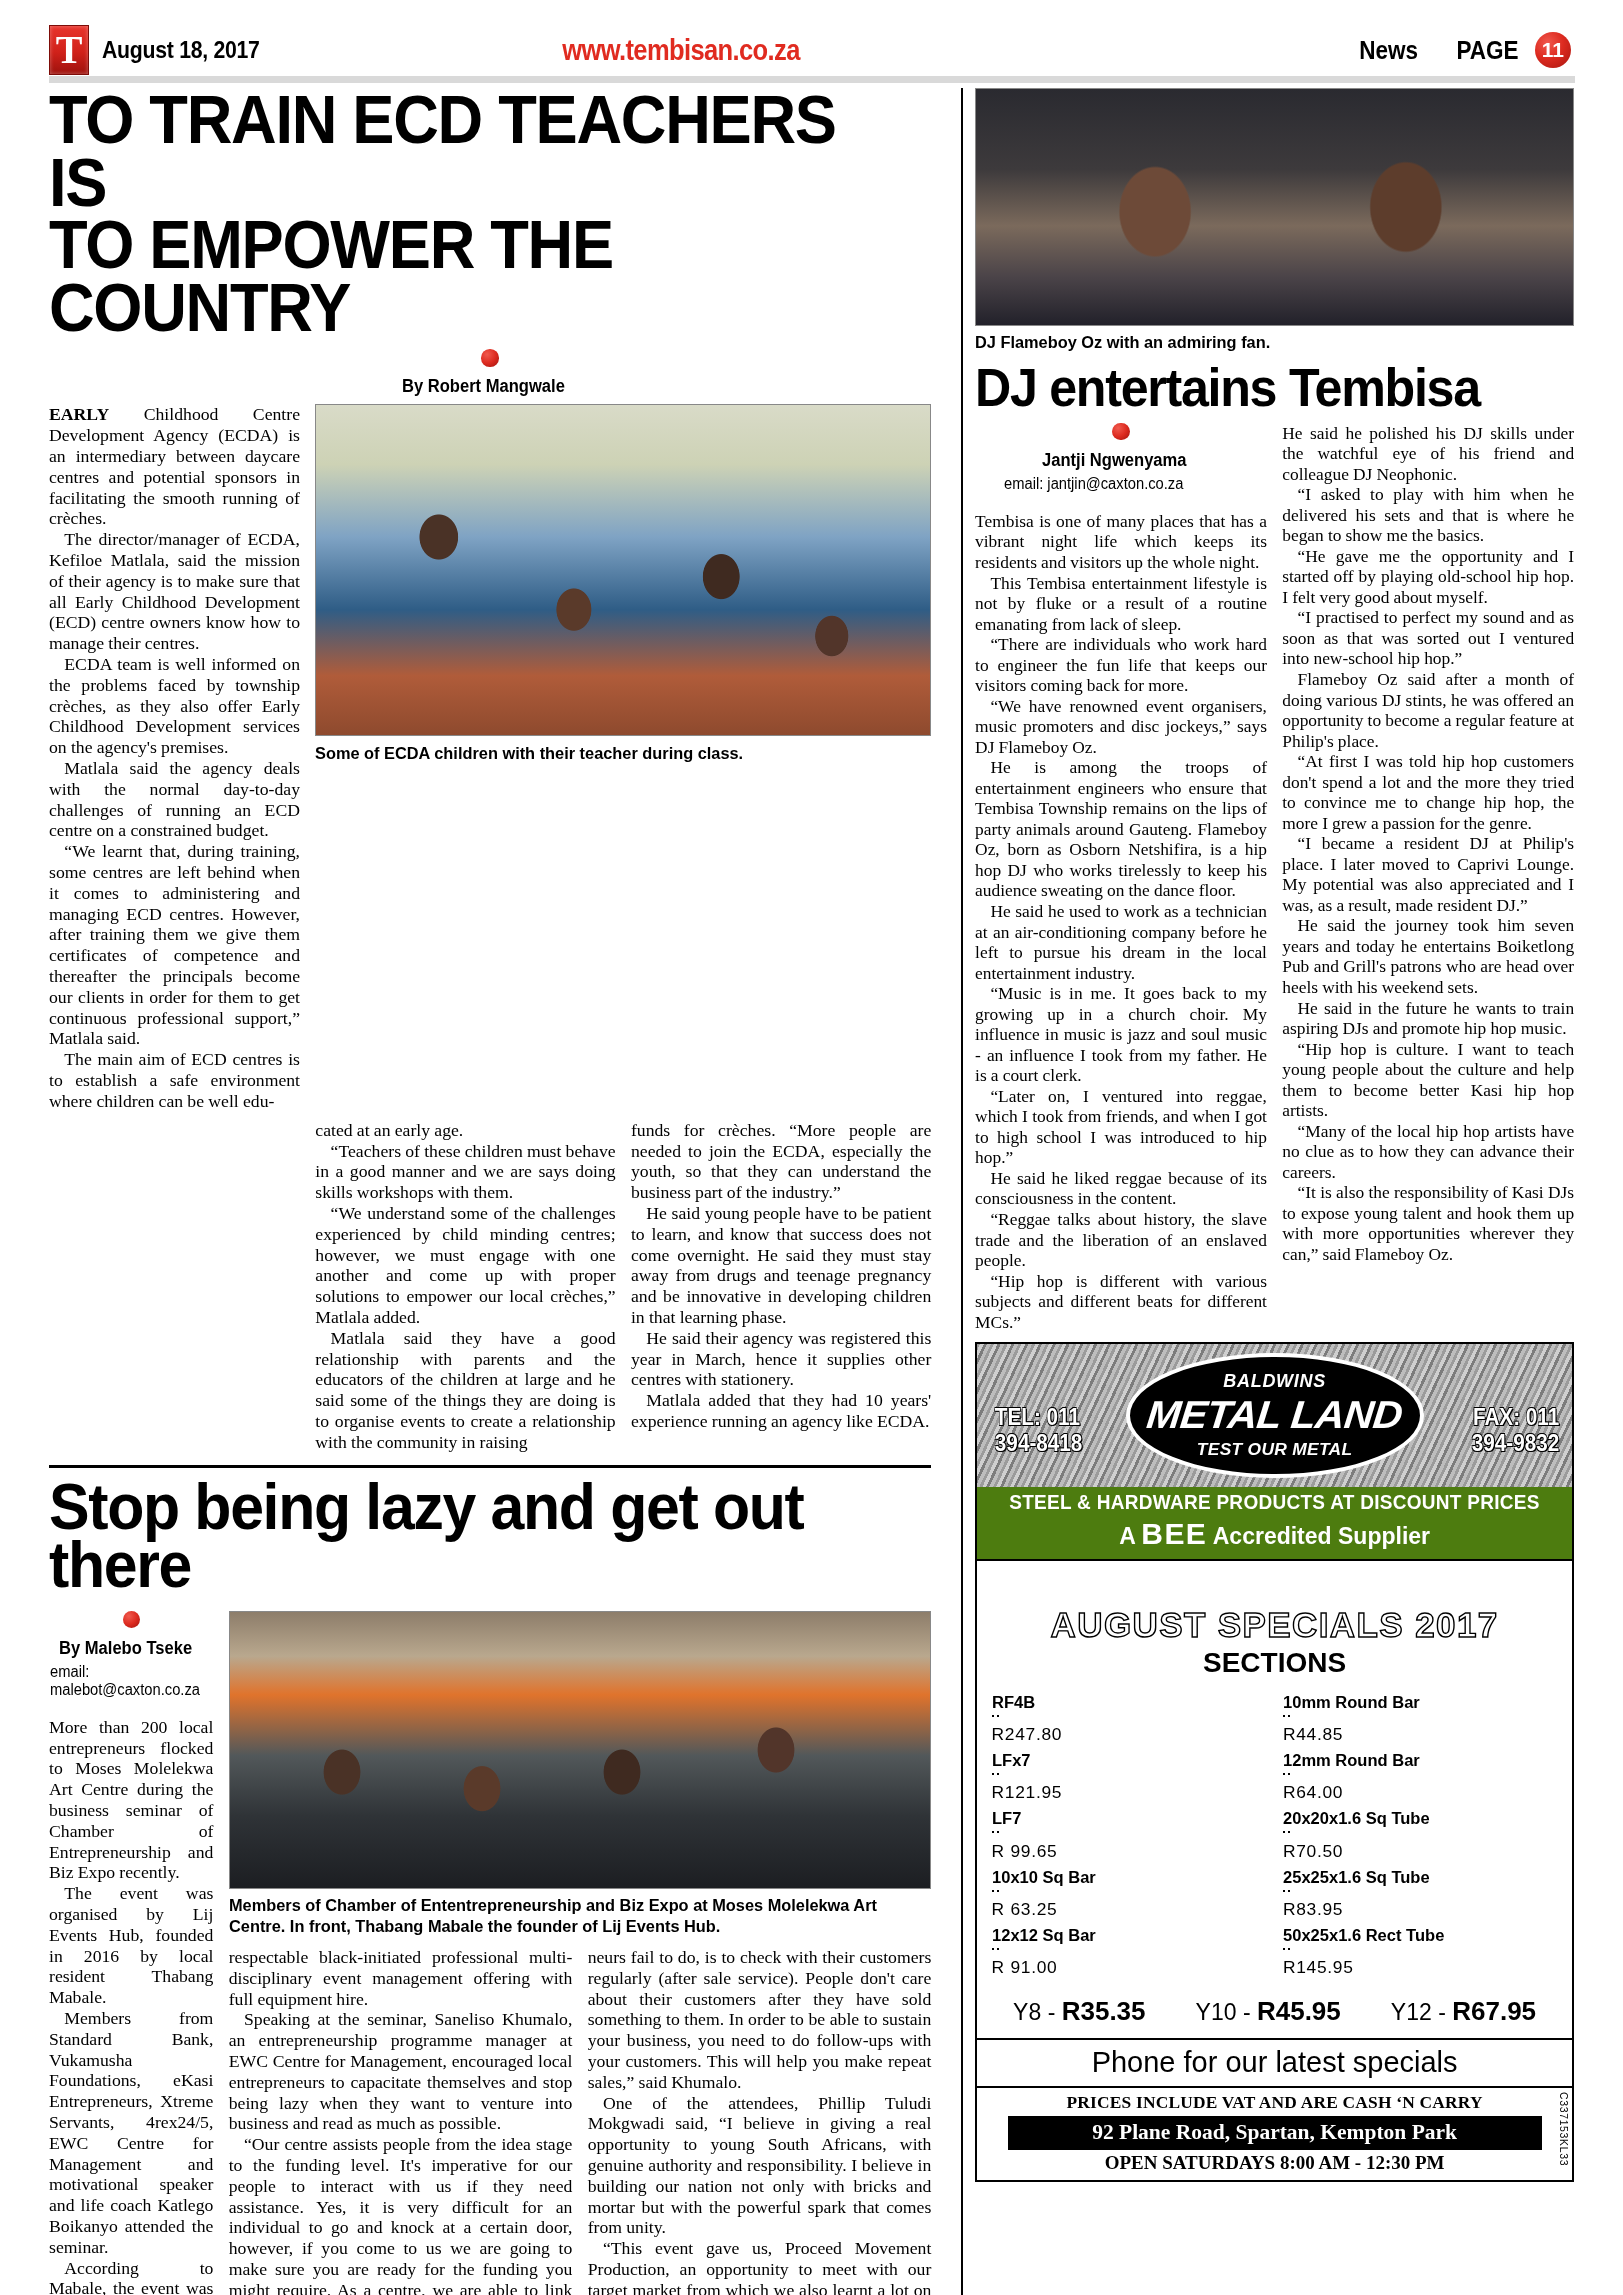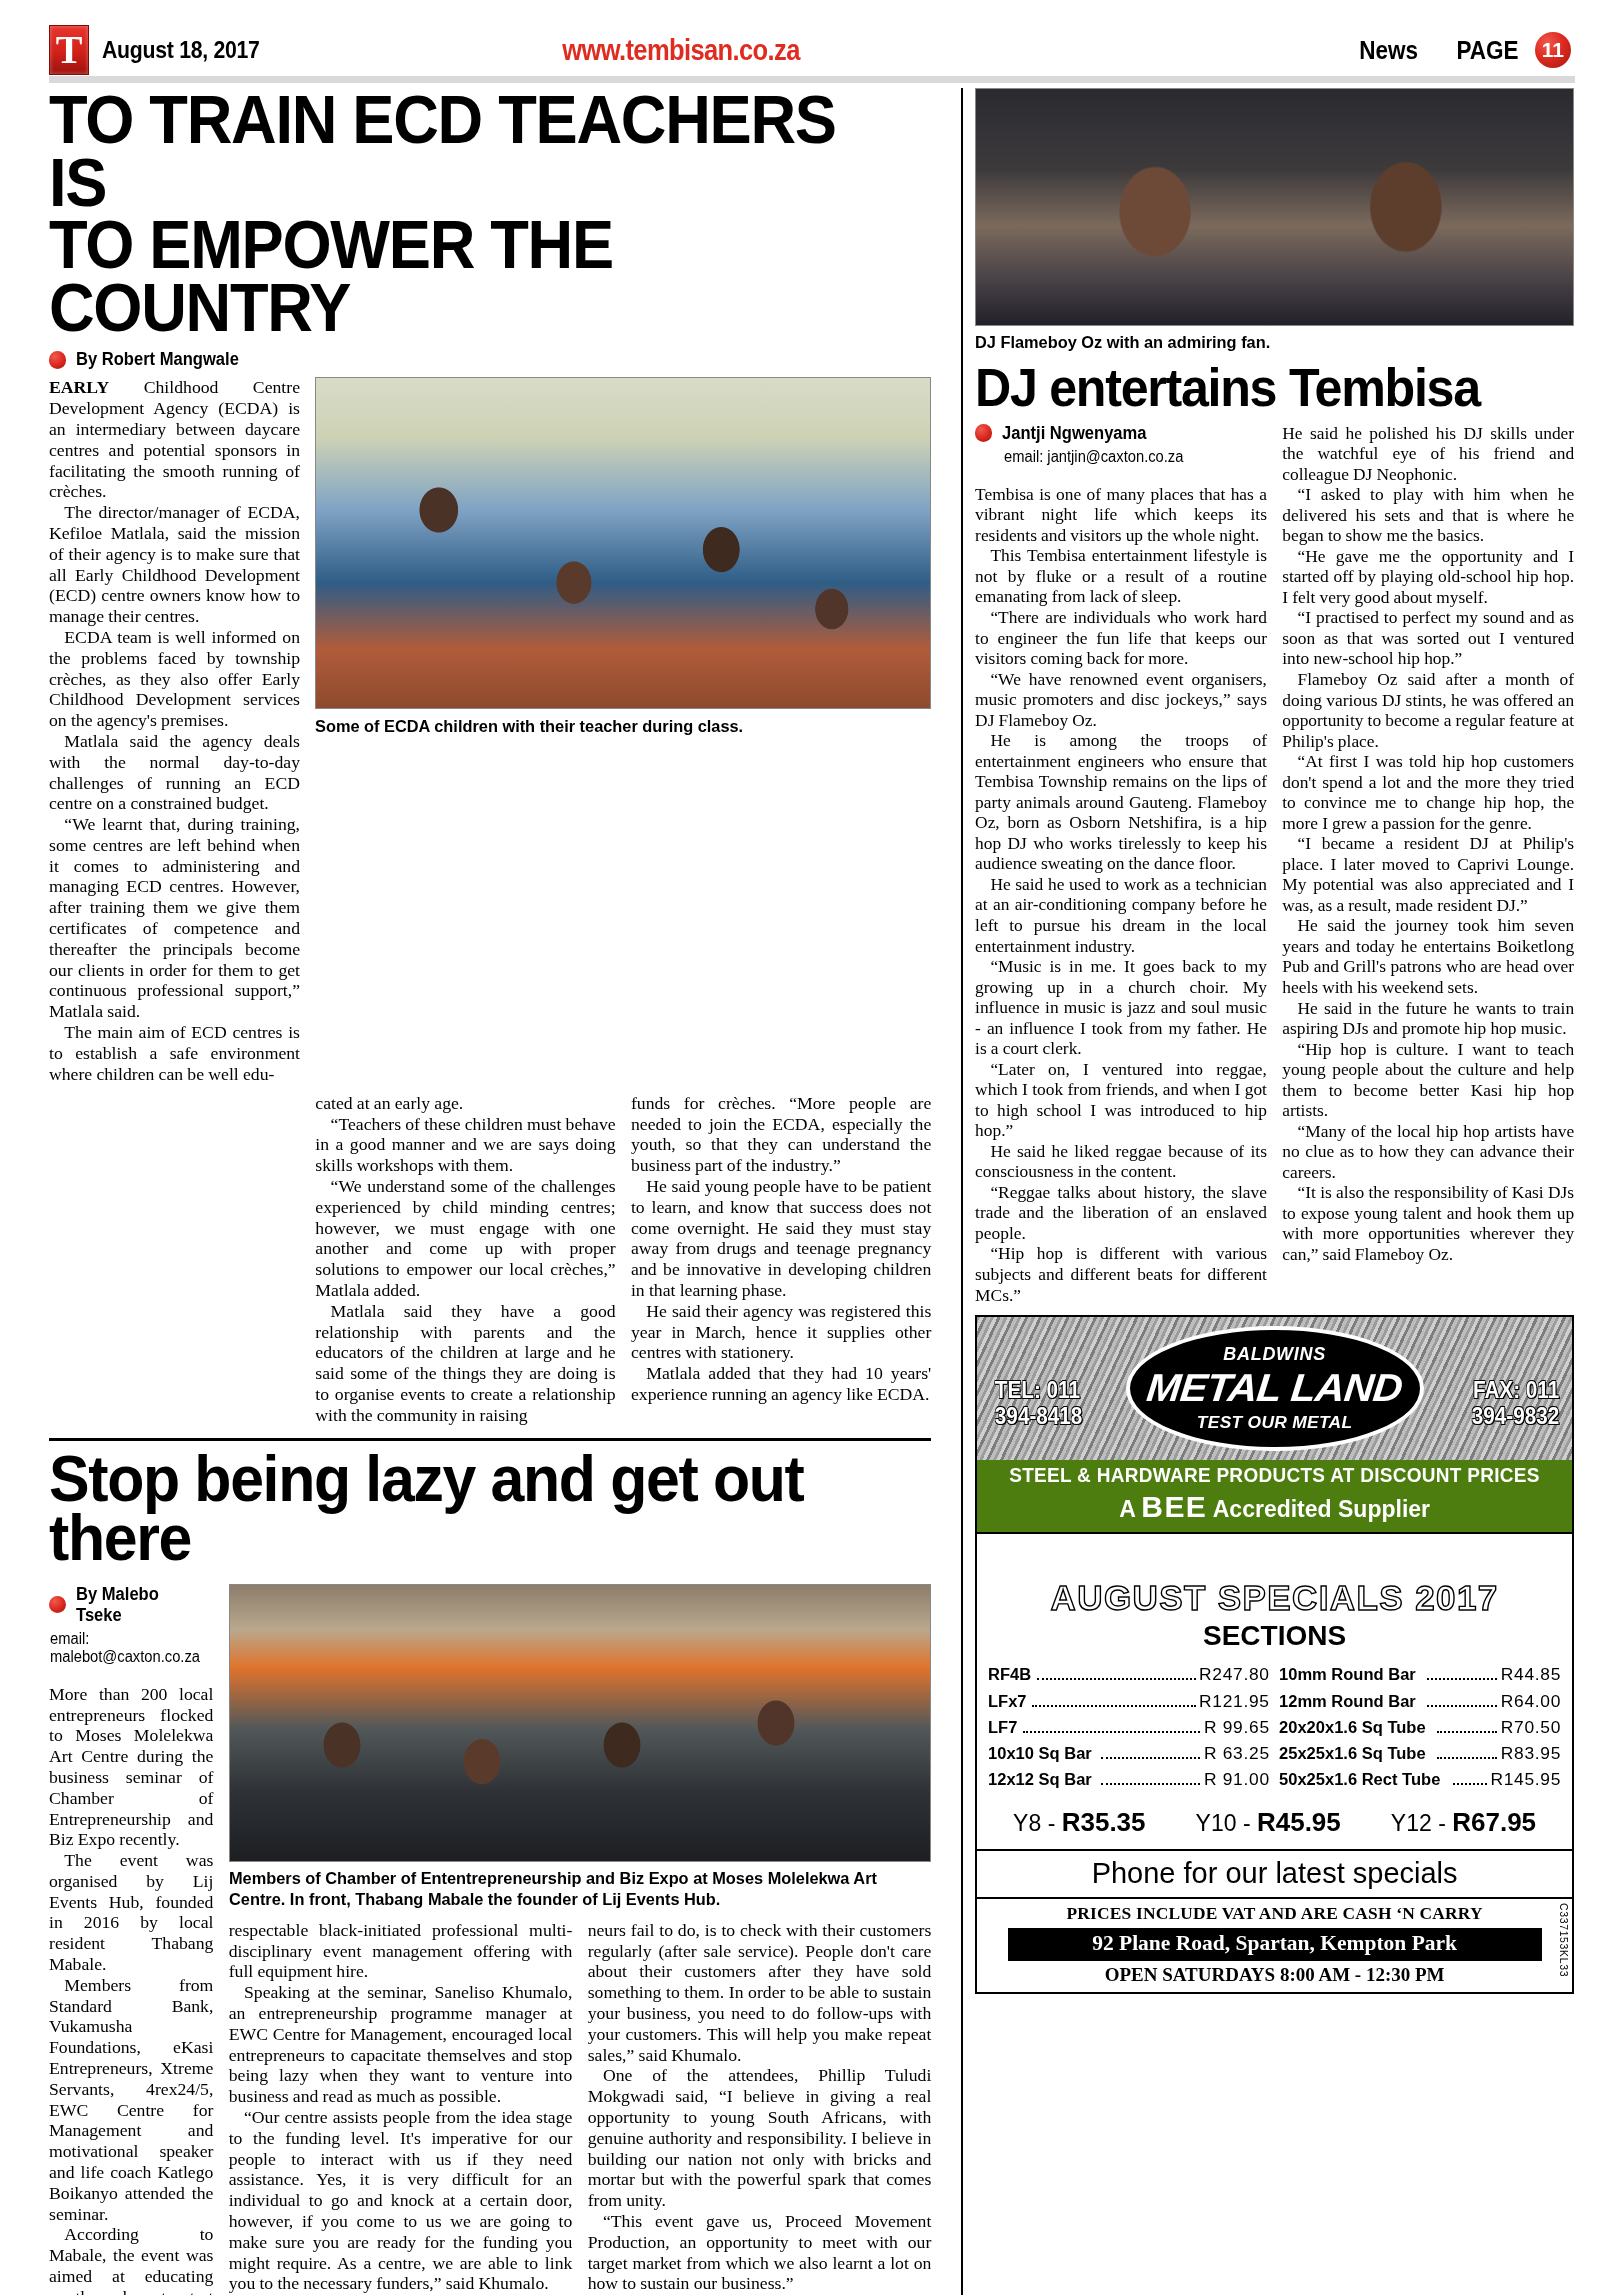--- a/index.html
+++ b/index.html
@@ -56,21 +56,21 @@
   
   h1.hl {
     font-family:"Liberation Sans", sans-serif;
     font-weight:bold; margin:0;
     letter-spacing:-1.4px; line-height:.92;
   }
   .hl-main { font-size:68px; transform:scaleX(.93); transform-origin:left top; }
   .hl-lazy { font-size:64px; transform:scaleX(.95); transform-origin:left top; }
   .hl-dj { font-size:54px; transform:scaleX(.93); transform-origin:left top; letter-spacing:-1.4px;}
 
-  .byline { display:flex; align-items:center; gap:9.7px; margin:11px 0 4.2px; }
+  .byline { display:flex; align-items:center; gap:9.7px; margin:11px 0 4.2px;flex-direction:column; }
   .dot { width:17.4px;height:17.4px;border-radius:50%;
     background:radial-gradient(circle at 34% 30%, #f05a4e 0%, #dd2b20 50%, #9f120c 100%); flex:none; }
   .byline-name { font-family:"Liberation Sans", sans-serif; font-weight:bold; font-size:18px; transform:scaleX(.92); transform-origin:left;}
   .byline-email { font-family:"Liberation Sans", sans-serif; font-size:16px; transform:scaleX(.92); transform-origin:left; margin-left:1.4px;}
   .byline-email.indent { margin-left:29px; }
 
   
   .photo { background:#cfcfcf; position:relative; overflow:hidden; border:0.7px solid #888; }
   .caption {
     font-family:"Liberation Sans", sans-serif; font-weight:bold;
@@ -130,21 +130,21 @@
   .ad-band .l2 .bee { font-size:30px; letter-spacing:1.4px; }
   .ad-white { background:#fff; padding:8.3px 11px 4.2px; border-top:2.1px solid #000;}
   .ad-specials {
     text-align:center; font-family:"Liberation Sans",sans-serif;font-weight:bold;
     font-size:35px; letter-spacing:1.4px; color:#fff;
     -webkit-text-stroke:1.4px #000; text-shadow:0 0 0 #000;margin-top:36px;
   }
   .ad-sections { text-align:center;font-family:"Liberation Sans",sans-serif;font-weight:bold;font-size:28px;margin-top:1.4px;}
   .price-grid { display:flex; gap:9.7px; margin-top:9.7px; }
   .price-col { flex:1 1 0; }
-  .price-row { display:flex; align-items:baseline; font-family:"Liberation Sans",sans-serif; font-size:17.4px; line-height:1.5; }
+  .price-row { display:flex; align-items:baseline; font-family:"Liberation Sans",sans-serif; font-size:17.4px; line-height:1.5;flex-direction:column; }
   .price-row .nm { font-weight:bold; white-space:nowrap; transform:scaleX(.95); transform-origin:left;}
   .price-row .dots { flex:1 1 auto; border-bottom:2.8px dotted #000; margin:0 3.5px 4.2px; min-width:7px;}
   .price-row .val { font-weight:normal; letter-spacing:0.7px; white-space:nowrap; }
   .y-row { display:flex; justify-content:space-around; margin:15.3px 0 7px; font-family:"Liberation Sans",sans-serif; font-size:23px; }
   .y-row span b { font-size:26px; }
   .ad-phone { border-top:2.1px solid #000; border-bottom:2.1px solid #000; text-align:center;
     font-family:"Liberation Sans",sans-serif; font-size:29px; padding:5.6px 0 7px; }
   .ad-foot { padding:4.2px 7px 5.6px; position:relative; }
   .ad-foot .vat { text-align:center; font-family:"Liberation Serif",serif; font-weight:bold; font-size:17.4px; letter-spacing:0.2px;}
   .ad-foot .addr { background:#000;color:#fff;text-align:center;font-family:"Liberation Serif",serif;

